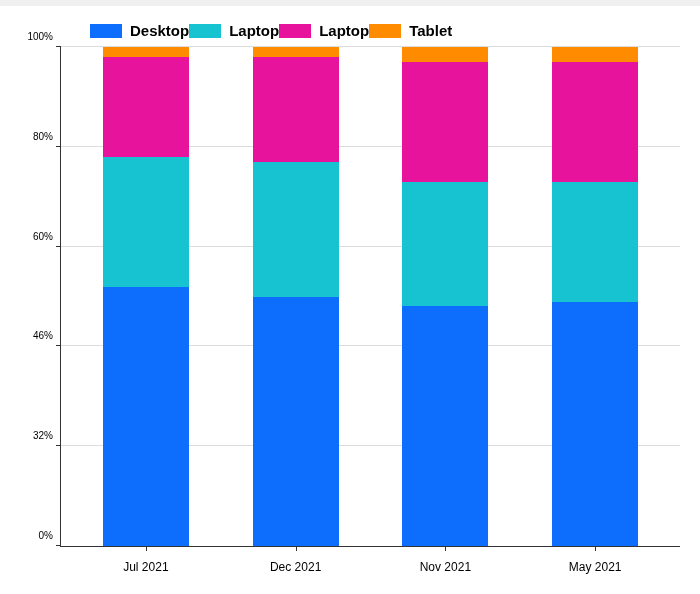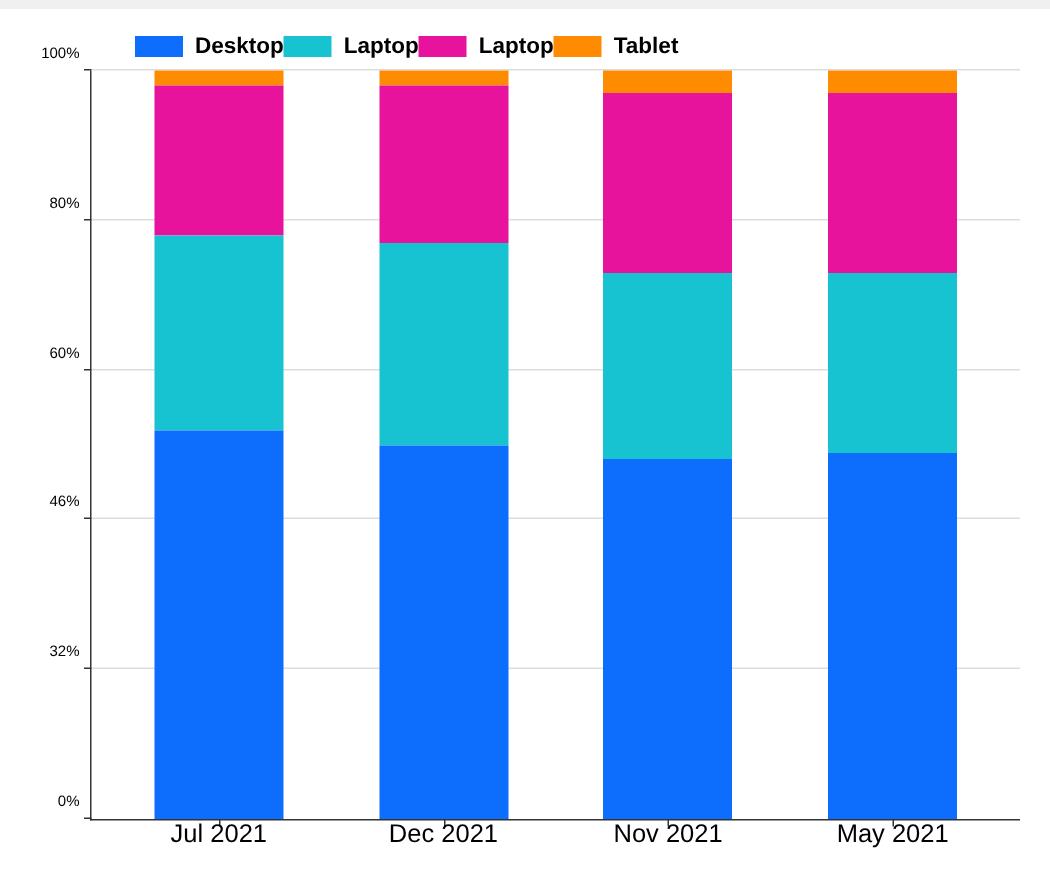--- a/index.html
+++ b/index.html
@@ -9,21 +9,21 @@
   .legend { display: flex; margin-top: 12px; margin-bottom: 8px; margin-left: 30px; font-size: 15px; font-weight: 700; }
   .legend-item { display: flex; align-items: center; gap: 8px; }
   .legend-swatch { width: 32px; height: 14px; }
   .plot { position: relative; width: 100%; height: 500px; border-left: 1px solid #333; border-bottom: 1px solid #333; }
   .grid-line { position: absolute; left: 0; right: 0; border-top: 1px solid #ddd; }
   .y-label { position: absolute; right: 100%; padding-right: 8px; font-size: 10px; transform: translateY(-50%); white-space: nowrap; margin-left: 21px; }
   .y-tick { position: absolute; left: -5px; width: 5px; border-top: 1px solid #333; }
   .bars { position: absolute; left: 0; right: 0; bottom: 0; top: 0; display: flex; justify-content: space-around; align-items: flex-end; padding: 0 10px; }
   .bar-group { display: flex; flex-direction: column; justify-content: flex-end; width: 86px; height: 100%; position: relative; }
   .segment { width: 100%; }
-  .x-label { position: absolute; top: 100%; left: 50%; transform: translateX(-50%); margin-top: 0; font-size: 17px; white-space: nowrap; }
+  .x-label { position: absolute; top: 100%; left: 50%; transform: translateX(-50%); margin-top: 14px; font-size: 12px; white-space: nowrap; }
   .x-tick { position: absolute; top: 100%; left: 50%; width: 0; height: 5px; border-left: 1px solid #333; }
 </style>
 </head>
 <body>
 
 <div class="chart-container">
   <div class="top-bar"></div>
 
   <div class="legend">
     <div class="legend-item">

